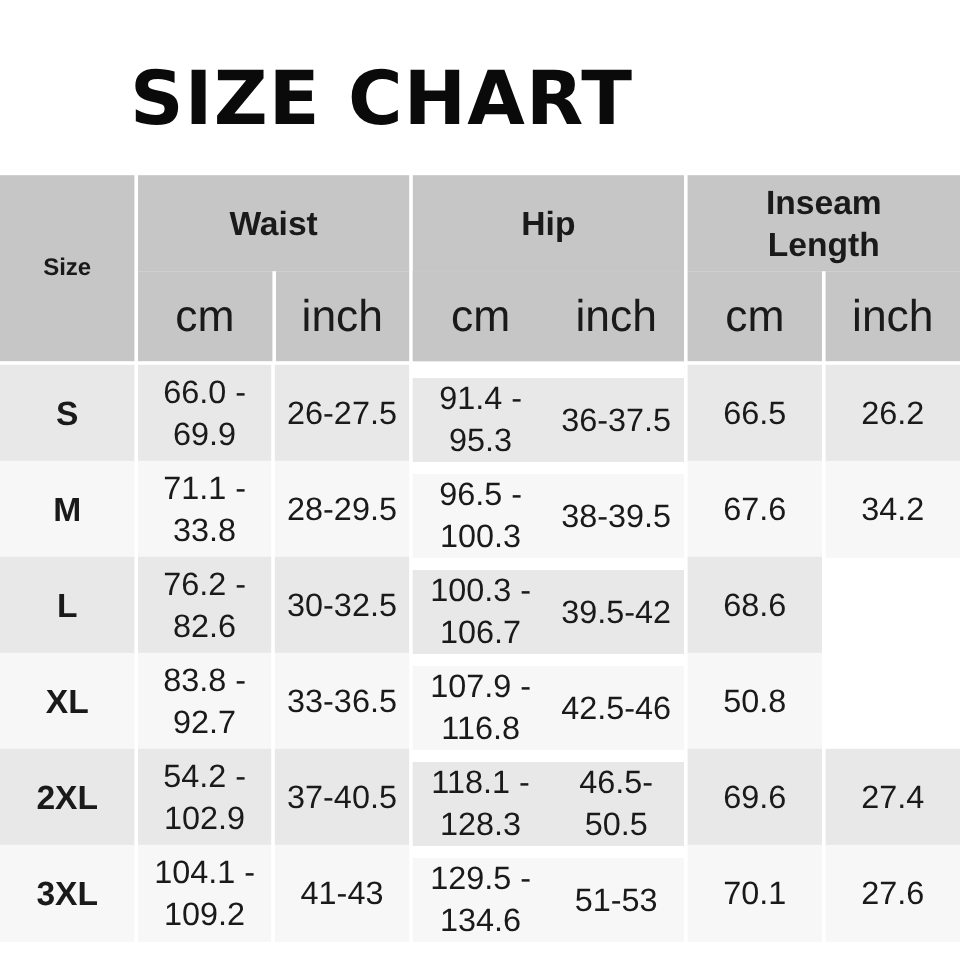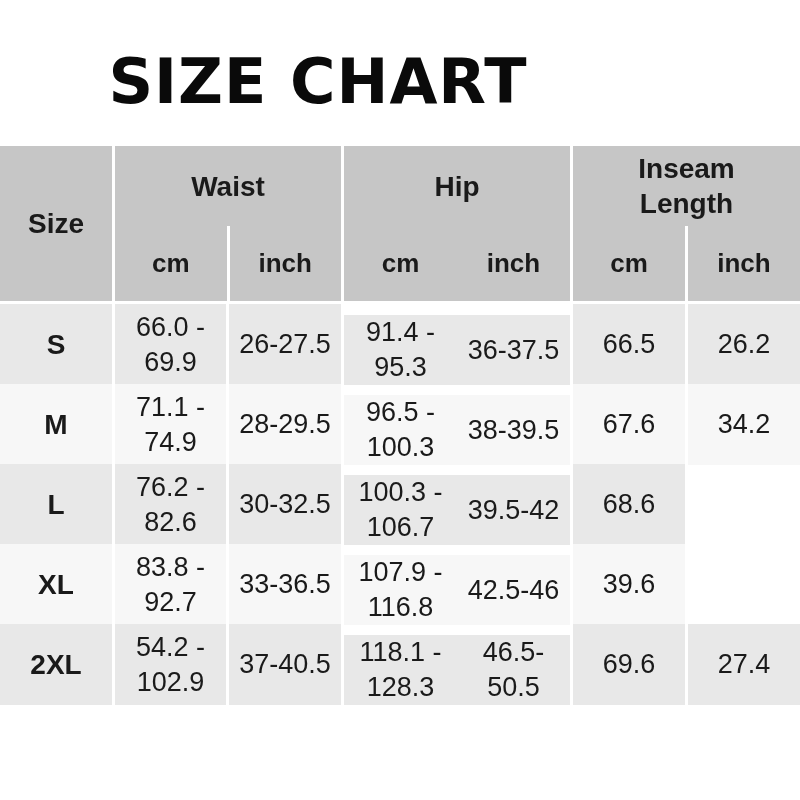--- a/index.html
+++ b/index.html
@@ -35,37 +35,37 @@
   
   .thead {
     display: grid;
     grid-template-columns: 112px 226px 226px 227px;
     column-gap: 3px;
     height: 155px;
   }
   .size-head {
     background: #c6c6c6;
     display: flex; align-items: center; justify-content: center;
-    font-weight: bold; font-size: 28px;
+    font-weight: bold; font-size: 20px;
   }
   .group { display: flex; flex-direction: column; }
   .group-label {
     height: 80px;
     background: #c6c6c6;
     display: flex; align-items: center; justify-content: center;
     font-weight: bold; font-size: 28px;
     text-align: center; white-space: pre-line; line-height: 1.25;
   }
   .unit-row { flex: 1; display: grid; }
   .unit-row.split  { grid-template-columns: 1fr 1fr; column-gap: 3px; }
   .unit-row.joined { grid-template-columns: 1fr 1fr; column-gap: 0; background: #c6c6c6; }
   .unit {
     background: #c6c6c6;
     display: flex; align-items: center; justify-content: center;
-    font-weight: bold; font-size: 26px;
+    font-weight: normal; font-size: 37px;
   }
 
   
   .trow {
     display: grid;
     grid-template-columns: 112px 111px 112px 226px 112px 112px;
     column-gap: 3px;
     height: 77px;
   }
   .trow.odd  > .cell, .trow.odd  .half-bg { background: #e8e8e8; }
@@ -133,21 +133,21 @@
 95.3</div>
         <div class="half half-bg">36-37.5</div>
       </div>
       <div class="cell">66.5</div>
       <div class="cell">26.2</div>
     </div>
 
     <div class="trow even">
       <div class="cell size-cell">M</div>
       <div class="cell">71.1 -
-74.9</div>
+33.8</div>
       <div class="cell">28-29.5</div>
       <div class="cell hip-pair">
         <div class="half half-bg">96.5 -
 100.3</div>
         <div class="half half-bg">38-39.5</div>
       </div>
       <div class="cell">67.6</div>
       <div class="cell">34.2</div>
     </div>
 
@@ -167,33 +167,46 @@
     <div class="trow even">
       <div class="cell size-cell">XL</div>
       <div class="cell">83.8 -
 92.7</div>
       <div class="cell">33-36.5</div>
       <div class="cell hip-pair">
         <div class="half half-bg">107.9 -
 116.8</div>
         <div class="half half-bg">42.5-46</div>
       </div>
-      <div class="cell">39.6</div>
+      <div class="cell">50.8</div>
     </div>
 
     <div class="trow odd">
       <div class="cell size-cell">2XL</div>
       <div class="cell">54.2 -
 102.9</div>
       <div class="cell">37-40.5</div>
       <div class="cell hip-pair">
         <div class="half half-bg">118.1 -
 128.3</div>
         <div class="half half-bg">46.5-
 50.5</div>
       </div>
       <div class="cell">69.6</div>
       <div class="cell">27.4</div>
     </div>
 
+    <div class="trow even">
+      <div class="cell size-cell">3XL</div>
+      <div class="cell">104.1 -
+109.2</div>
+      <div class="cell">41-43</div>
+      <div class="cell hip-pair">
+        <div class="half half-bg">129.5 -
+134.6</div>
+        <div class="half half-bg">51-53</div>
+      </div>
+      <div class="cell">70.1</div>
+      <div class="cell">27.6</div>
+    </div>
 
   </div>
 </div>
 
 </body></html>

